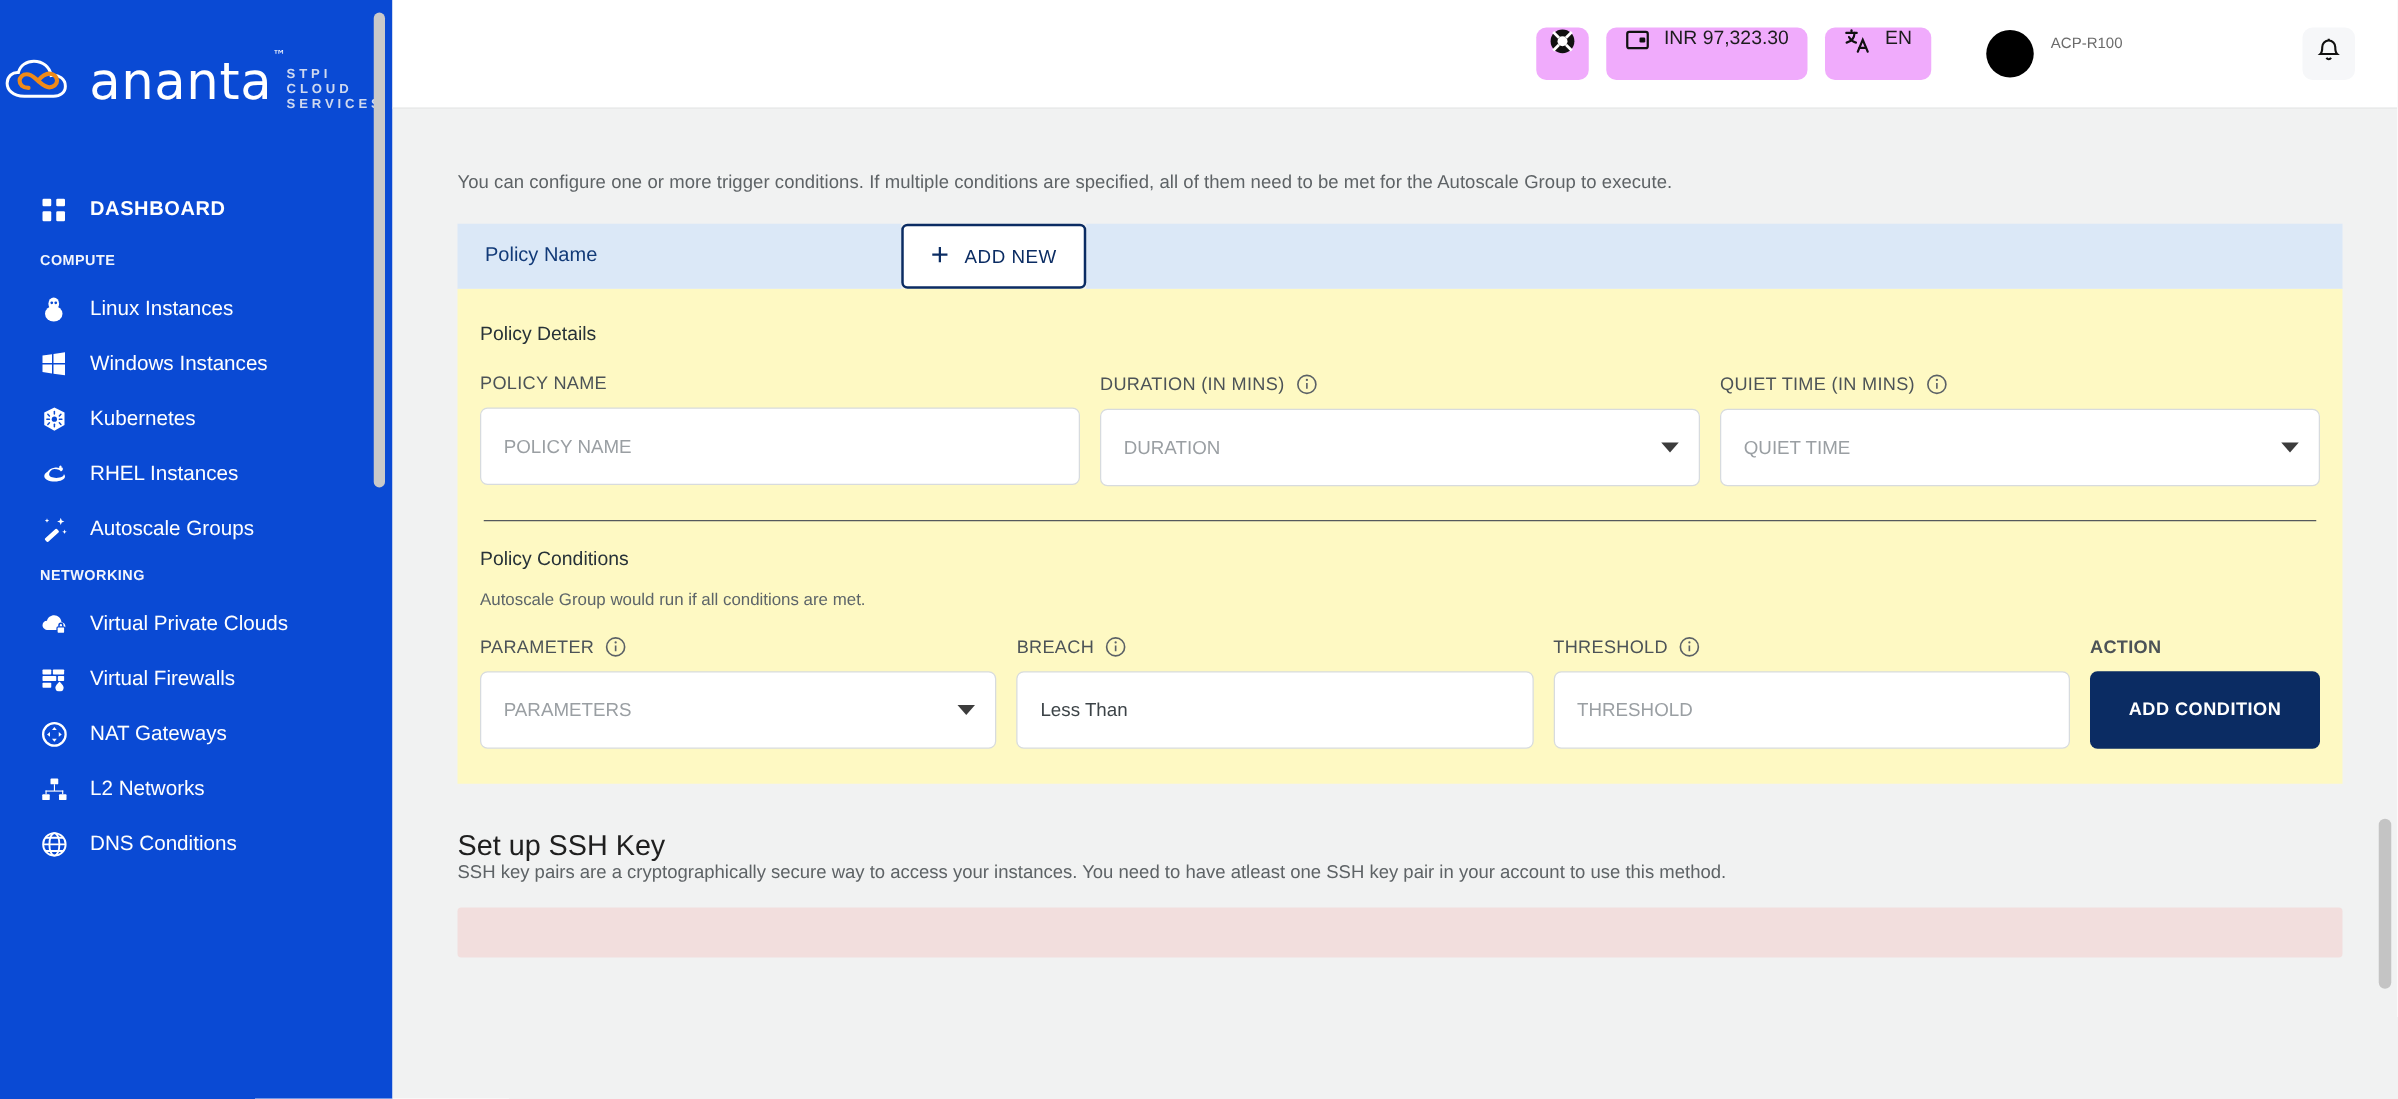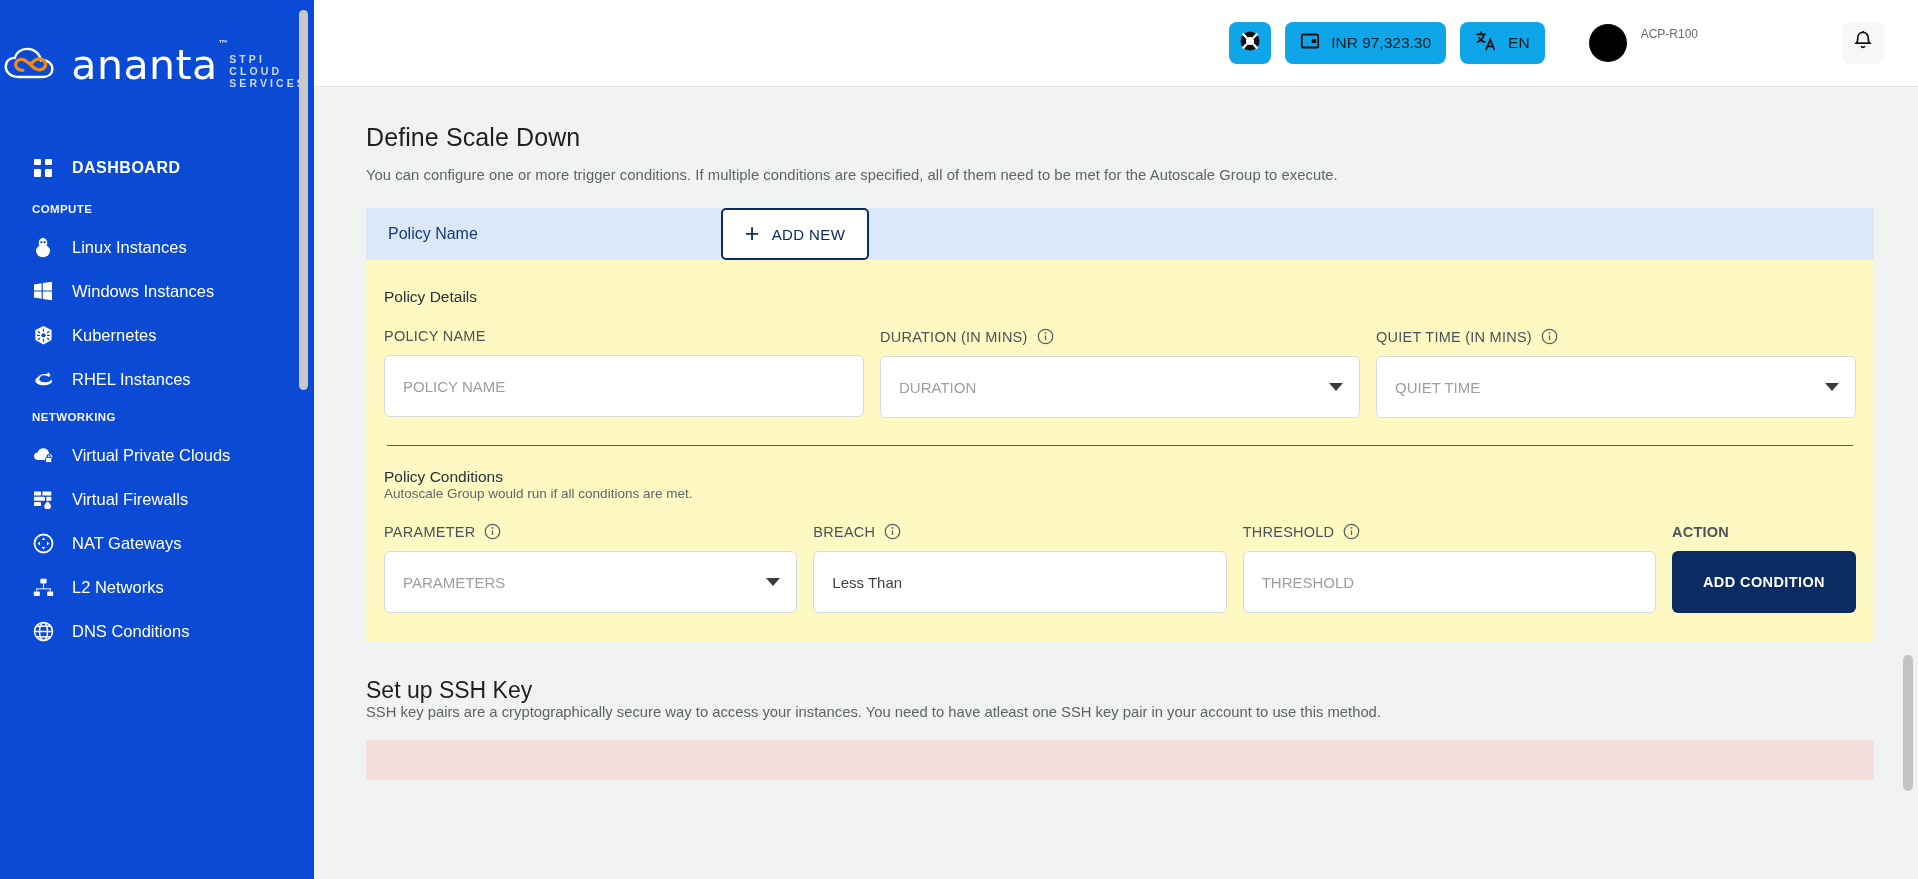--- a/index.html
+++ b/index.html
@@ -64,22 +64,22 @@
   .main { flex: 1; height: 879px; position: relative; background: #f1f2f2; overflow: hidden; }
 
   .topbar {
     height: 87px; background: #ffffff;
     border-bottom: 1px solid #e2e3e4;
     display: flex; align-items: center; justify-content: flex-end;
     padding-right: 34px; gap: 0;
   }
   .topbar-inner { display: flex; align-items: center; gap: 14px; }
   .tb-chip {
-    background: #0ea5e9; border-radius: 8px;
-    display: flex; align-items: center; gap: 11px;
+    background: #f0abfc; border-radius: 8px;
+    display: flex; gap: 11px;
     height: 42px; padding: 0 15px; cursor: pointer;
   }
   .tb-chip.icon-only { padding: 0; width: 42px; justify-content: center; }
   .tb-chip .label { font-size: 15.5px; color: #1c1c1c; white-space: nowrap; }
   .avatar-wrap { display: flex; align-items: center; gap: 14px; margin-left: 30px; cursor: pointer; }
   .avatar { width: 38px; height: 38px; border-radius: 50%; background: #000000; }
   .avatar-name { font-size: 12px; color: #6b6b6b; white-space: nowrap; position: relative; top: -9px; }
   .bell-btn {
     width: 42px; height: 42px; background: #f6f7f9; border-radius: 8px;
     display: flex; align-items: center; justify-content: center;
@@ -102,21 +102,21 @@
     border: 2px solid #0b2c63; border-radius: 5px;
     display: flex; align-items: center; justify-content: center; gap: 12px;
     color: #0b2c63; font-size: 15px; letter-spacing: 0.4px; cursor: pointer;
     position: relative; z-index: 2;
   }
   .add-new-btn .plus { font-size: 25px; line-height: 1; font-weight: 400; margin-top: -2px; }
   .tab-fill { flex: 1; background: #dbe8f7; height: 52px; }
 
   .panel { background: #fef9c3; padding: 28px 18px 28px 18px; }
   .panel-title { font-size: 15.5px; color: #273238; }
-  .panel-sub { font-size: 13.5px; color: #5d6569; margin-top: 0; }
+  .panel-sub { font-size: 13.5px; color: #5d6569; margin-top: 15px; }
 
   .field-grid { display: flex; gap: 16px; margin-top: 22px; }
   .field { flex: 1; }
   .field-label {
     display: flex; align-items: center; gap: 9px;
     font-size: 14.5px; color: #4c5357; letter-spacing: 0.25px;
     text-transform: none; margin-bottom: 11px;
   }
   .info-ico { width: 17px; height: 17px; flex: 0 0 17px; }
   .input-box {
@@ -229,20 +229,31 @@
 
       <div class="nav-item">
         <span class="nav-ico">
           <svg width="21" height="16" viewBox="0 0 21 16" fill="#fff">
               <path d="M10.5 4.2 C13.4 4.2 15.2 5 15.7 6.1 C16.6 5.6 17.3 4.9 17.3 4.1 C17.3 3.4 16.8 3 16.2 3.1 C16.5 2.1 16 1.3 15.1 1.5 C14.4 1.7 14.2 2.6 14.4 3.4 C13.4 2.9 11.9 2.8 10.5 3.1 C8.3 3.5 6 4.6 5.2 6.1 C3.6 7 2.4 8.3 2.4 9.7 C2.4 12.3 6.1 14.2 10.8 14.2 C15.5 14.2 19 12.4 19 10.2 C19 9.5 18.7 8.8 18.1 8.2 C18.3 9.9 15.8 11.3 12.1 11.3 C8.7 11.3 6.3 10.1 6.3 8.6 C6.3 6.9 8.1 4.2 10.5 4.2 Z"></path>
             </svg>
         </span>
         <span>RHEL Instances</span>
       </div>
 
+      <div class="nav-item">
+        <span class="nav-ico">
+          <svg width="21" height="21" viewBox="0 0 21 21" fill="#fff">
+              <rect x="2" y="13.5" width="13" height="3.6" rx="1" transform="rotate(-42 8.5 15.3)"></rect>
+              <path d="M15.6 1.2 l0.8 2.1 2.1 0.8 -2.1 0.8 -0.8 2.1 -0.8 -2.1 -2.1 -0.8 2.1 -0.8 Z"></path>
+              <path d="M4.6 1.6 l0.5 1.3 1.3 0.5 -1.3 0.5 -0.5 1.3 -0.5 -1.3 -1.3 -0.5 1.3 -0.5 Z"></path>
+              <path d="M18.6 10.6 l0.5 1.3 1.3 0.5 -1.3 0.5 -0.5 1.3 -0.5 -1.3 -1.3 -0.5 1.3 -0.5 Z"></path>
+            </svg>
+        </span>
+        <span>Autoscale Groups</span>
+      </div>
 
       <div class="nav-section-title">NETWORKING</div>
 
       <div class="nav-item">
         <span class="nav-ico">
           <svg width="21" height="18" viewBox="0 0 21 18" fill="#fff">
               <path d="M5.6 14 C2.9 14 1 12.3 1 10.2 C1 8.2 2.6 6.6 4.6 6.6 C5.2 4 7.5 2.2 10.3 2.2 C13.4 2.2 16 4.6 16.2 7.7 C18 7.9 19.3 9.3 19.3 11 C19.3 12.7 17.9 14 16 14 Z"></path>
               <rect x="12.6" y="11.4" width="6.2" height="5.2" rx="1" fill="#fff" stroke="#0A4AD4" stroke-width="1"></rect>
               <path d="M14.2 11.4 v-1.3 a1.5 1.5 0 0 1 3 0 v1.3" fill="none" stroke="#0A4AD4" stroke-width="1.2"></path>
             </svg>
@@ -368,21 +379,20 @@
                 <path d="M10 1v1.4"></path>
                 <path d="M8.2 16.2c.4.8 1 1.2 1.8 1.2s1.4-.4 1.8-1.2"></path>
               </svg>
           </span>
         </div>
       </div>
     </header>
 
     <div class="content">
 
-      <h1 class="page-title">Define Scale Down</h1>
       <p class="page-desc">You can configure one or more trigger conditions. If multiple conditions are specified, all of them need to be met for the Autoscale Group to execute.</p>
 
       <div class="tabs-row">
         <div class="tab-head">
           <span>Policy Name</span>
         </div>
         <div class="add-new-btn">
           <span class="plus">+</span>
           <span>ADD NEW</span>
         </div>

